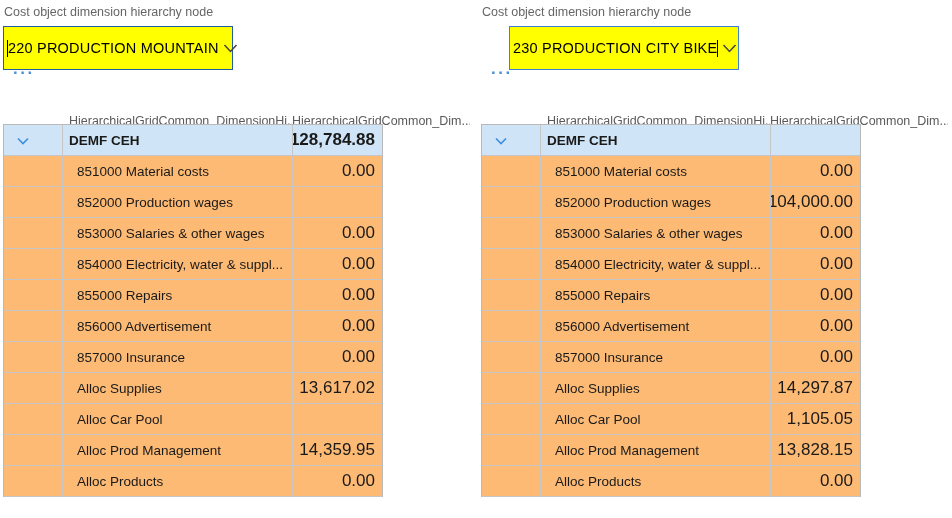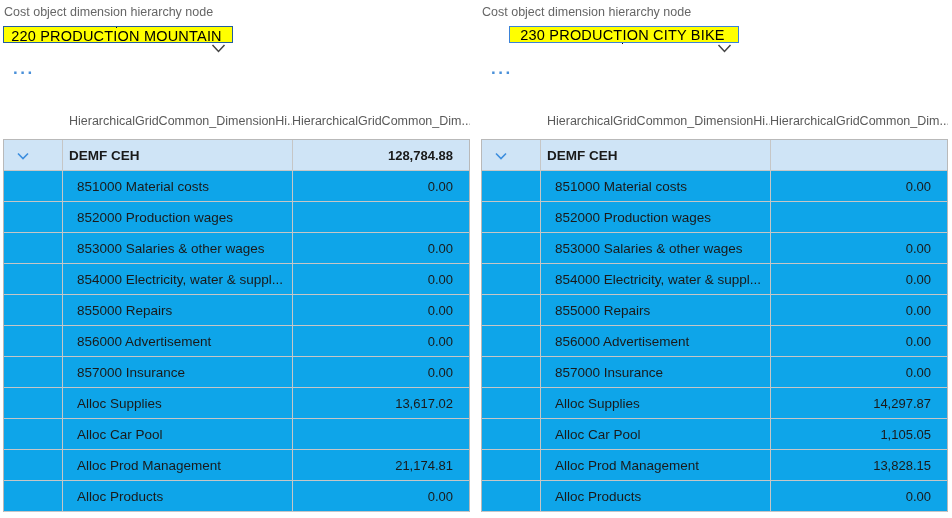--- a/index.html
+++ b/index.html
@@ -17,26 +17,25 @@
 
   
   .field-label {
     position: absolute; top: 5px; left: 1px;
     font-size: 12.5px; color: #666666; white-space: nowrap;
   }
 
   
   .combo {
     position: absolute; top: 26px; left: 0;
-    width: 230px; height: 17px;
+    width: 230px; height: 44px;
     background: #ffff00;
     display: flex; align-items: center;
     padding: 0 6px 0 3px;
     cursor: pointer;
-    flex-direction: column;
   }
   .panel.left  .combo { border: 1px solid #235d9f; }
   .panel.right .combo { border: 1px solid #3b82d8; margin-left: 28px; }
   .combo-text {
     font-size: 14.5px; color: #000; white-space: nowrap;
     letter-spacing: 0.2px;
   }
   .caret { width: 1px; height: 17px; background: #000; flex: 0 0 1px; }
   .combo-chevron { margin-left: auto; display: flex; align-items: center; padding-left: 4px; }
 
@@ -53,35 +52,35 @@
     position: absolute; top: 105px; left: 0; width: 467px; height: 31px;
     display: flex; align-items: center;
   }
   .gh { font-size: 12.5px; color: #5a5a5a; overflow: hidden; white-space: nowrap; }
   .gh-spacer { width: 60px; flex: 0 0 60px; }
   .gh.name { width: 229px; flex: 0 0 229px; padding-left: 6px; text-align: left; }
   .gh.val  { flex: 1; padding-right: 7px; text-align: right; }
 
   
   .grid {
-    position: absolute; top: 139px; left: 0; width: 467px;
+    position: absolute; top: 124px; left: 0; width: 380px;
     border: 1px solid #b9b9b9; border-bottom: none;
     background: #fff;
   }
   .trow {
     display: flex; height: 31px; align-items: stretch;
     border-bottom: 1px solid #c6c6c6;
-    background: #0ea5e9;
+    background: #fdba74;
   }
   .trow.selected { background: #cfe4f6; }
   .cell { display: flex; align-items: center; overflow: hidden; white-space: nowrap; }
   .cell.chev { width: 59px; flex: 0 0 59px; border-right: 1px solid #c6c6c6; padding-left: 13px; }
   .cell.name { width: 230px; flex: 0 0 230px; border-right: 1px solid #c6c6c6; padding-left: 6px; font-size: 13.5px; }
   .cell.name.child { padding-left: 14px; }
-  .cell.val  { flex: 1; justify-content: flex-end; padding-right: 16px; font-size: 13px; }
+  .cell.val  { flex: 1; justify-content: flex-end; padding-right: 7px; font-size: 17px; }
   .trow.selected .cell.name, .trow.selected .cell.val { font-weight: bold; }
 </style>
 </head>
 <body>
 
 <div class="workspace">
 
   <div class="panel left">
     <div class="field-label">Cost object dimension hierarchy node</div>
 
@@ -154,21 +153,21 @@
         <div class="cell name child">Alloc Supplies</div>
         <div class="cell val">13,617.02</div>
       </div>
       <div class="trow">
         <div class="cell chev"></div>
         <div class="cell name child">Alloc Car Pool</div>
       </div>
       <div class="trow">
         <div class="cell chev"></div>
         <div class="cell name child">Alloc Prod Management</div>
-        <div class="cell val">21,174.81</div>
+        <div class="cell val">14,359.95</div>
       </div>
       <div class="trow">
         <div class="cell chev"></div>
         <div class="cell name child">Alloc Products</div>
         <div class="cell val">0.00</div>
       </div>
     </div>
   </div>
 
   <div class="panel right">
@@ -204,20 +203,21 @@
         <div class="cell name">DEMF CEH</div>
       </div>
       <div class="trow">
         <div class="cell chev"></div>
         <div class="cell name child">851000 Material costs</div>
         <div class="cell val">0.00</div>
       </div>
       <div class="trow">
         <div class="cell chev"></div>
         <div class="cell name child">852000 Production wages</div>
+        <div class="cell val">104,000.00</div>
       </div>
       <div class="trow">
         <div class="cell chev"></div>
         <div class="cell name child">853000 Salaries &amp; other wages</div>
         <div class="cell val">0.00</div>
       </div>
       <div class="trow">
         <div class="cell chev"></div>
         <div class="cell name child">854000 Electricity, water &amp; suppl...</div>
         <div class="cell val">0.00</div>

